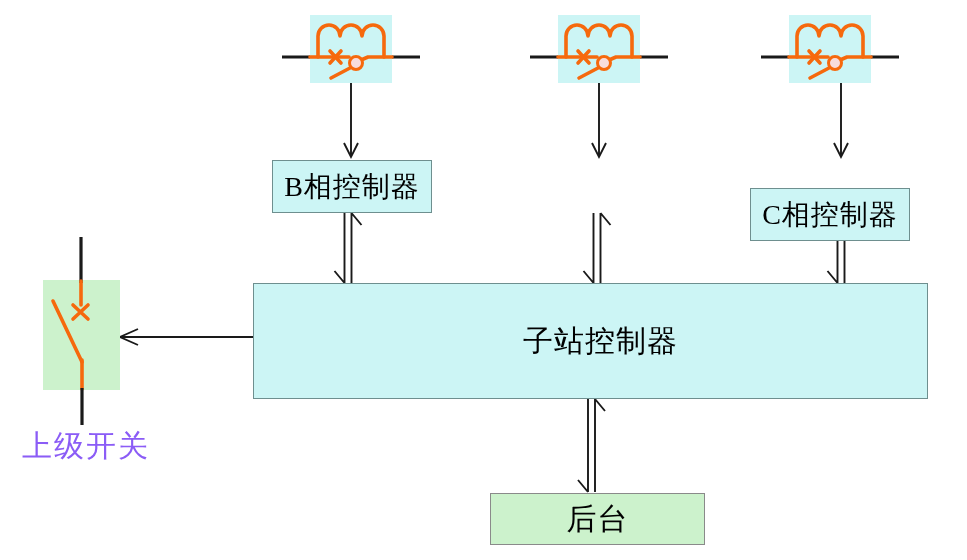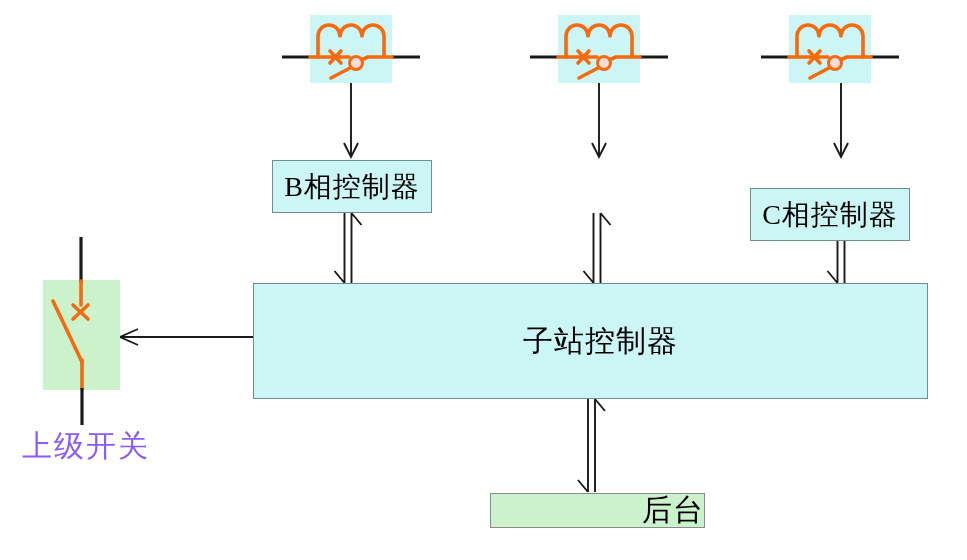--- a/index.html
+++ b/index.html
@@ -22,21 +22,21 @@
     position:absolute;box-sizing:border-box;display:flex;align-items:center;justify-content:center;
     color:#000;letter-spacing:1px;white-space:nowrap;
   }
   .cyan-box{background:var(--box-cyan);border:1px solid var(--border-teal);}
   .green-box{background:var(--box-green);border:1px solid var(--border-gray);}
   .ctrl{width:160px;height:53px;top:160px;font-size:28px;}
   .ctrl-a{left:272px;}
   .ctrl-b{left:518px;}
   .ctrl-c{left:750px;margin-top:28px;}
   .substation{left:253px;top:283px;width:675px;height:116px;font-size:30px;padding-left:20px;}
-  .backend{left:490px;top:493px;width:215px;height:35px;font-size:30px;justify-content:flex-end;}
+  .backend{left:490px;top:493px;width:215px;height:52px;font-size:30px;}
   .switch-label{
     position:absolute;left:22px;top:426px;font-size:30px;color:#8b5cf6;letter-spacing:2px;white-space:nowrap;
   }
   
   .blk{stroke:var(--line-black);stroke-width:3.2;fill:none;stroke-linecap:butt;}
   .org{stroke:var(--symbol-orange);stroke-width:3.6;fill:none;stroke-linecap:round;stroke-linejoin:round;}
   .thin{stroke:var(--line-black);stroke-width:1.9;fill:none;stroke-linecap:butt;stroke-linejoin:miter;}
   .cyan-fill{fill:var(--box-cyan);}
   .green-fill{fill:var(--box-green);}
   .pivot{fill:var(--circle-pink);stroke:var(--symbol-orange);stroke-width:3;}

